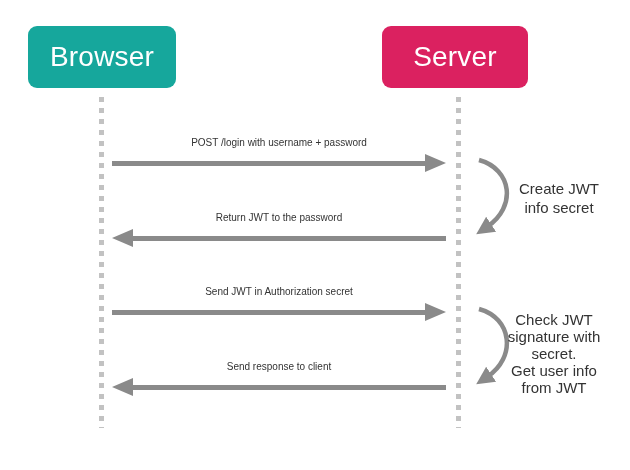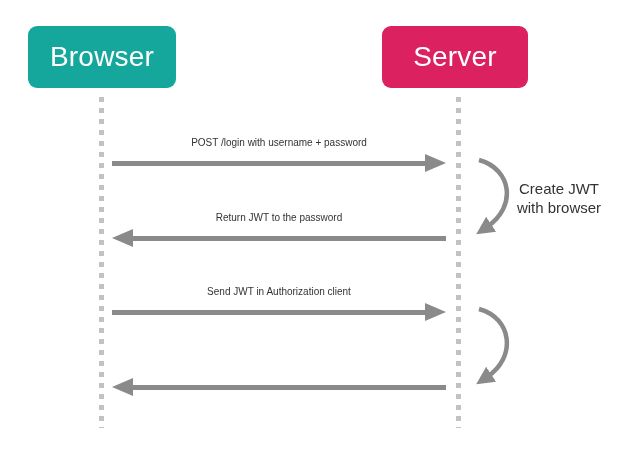--- a/index.html
+++ b/index.html
@@ -88,37 +88,43 @@
     <div class="shaft"></div>
     <div class="head head--right"></div>
   </div>
 
   <div class="msg-label msg-label--2">Return JWT to the password</div>
   <div class="arrow-row arrow-row--2">
     <div class="head head--left"></div>
     <div class="shaft"></div>
   </div>
 
-  <div class="msg-label msg-label--3">Send JWT in Authorization client</div>
+  <div class="msg-label msg-label--3">Send JWT in Authorization secret</div>
   <div class="arrow-row arrow-row--3">
     <div class="shaft"></div>
     <div class="head head--right"></div>
   </div>
 
+  <div class="msg-label msg-label--4">Send response to client</div>
   <div class="arrow-row arrow-row--4">
     <div class="head head--left"></div>
     <div class="shaft"></div>
   </div>
 
   <svg class="loops" viewBox="0 0 630 470">
     <defs>
       <marker id="loopHead" markerUnits="userSpaceOnUse" markerWidth="20" markerHeight="20" refX="5" refY="10" orient="auto">
         <path d="M0,1 L18,10 L0,19 Z" fill="#8A8A8A"></path>
       </marker>
     </defs>
     <path class="loop-path" d="M 479 160 C 512 169, 517 207, 487 227" marker-end="url(#loopHead)"></path>
     <path class="loop-path" d="M 479 309 C 512 318, 517 357, 487 377" marker-end="url(#loopHead)"></path>
   </svg>
 
   <div class="action-label action-label--1">Create JWT
-with browser</div>
+info secret</div>
+  <div class="action-label action-label--2">Check JWT
+signature with
+secret.
+Get user info
+from JWT</div>
 
 </div>
 
 </body></html>

